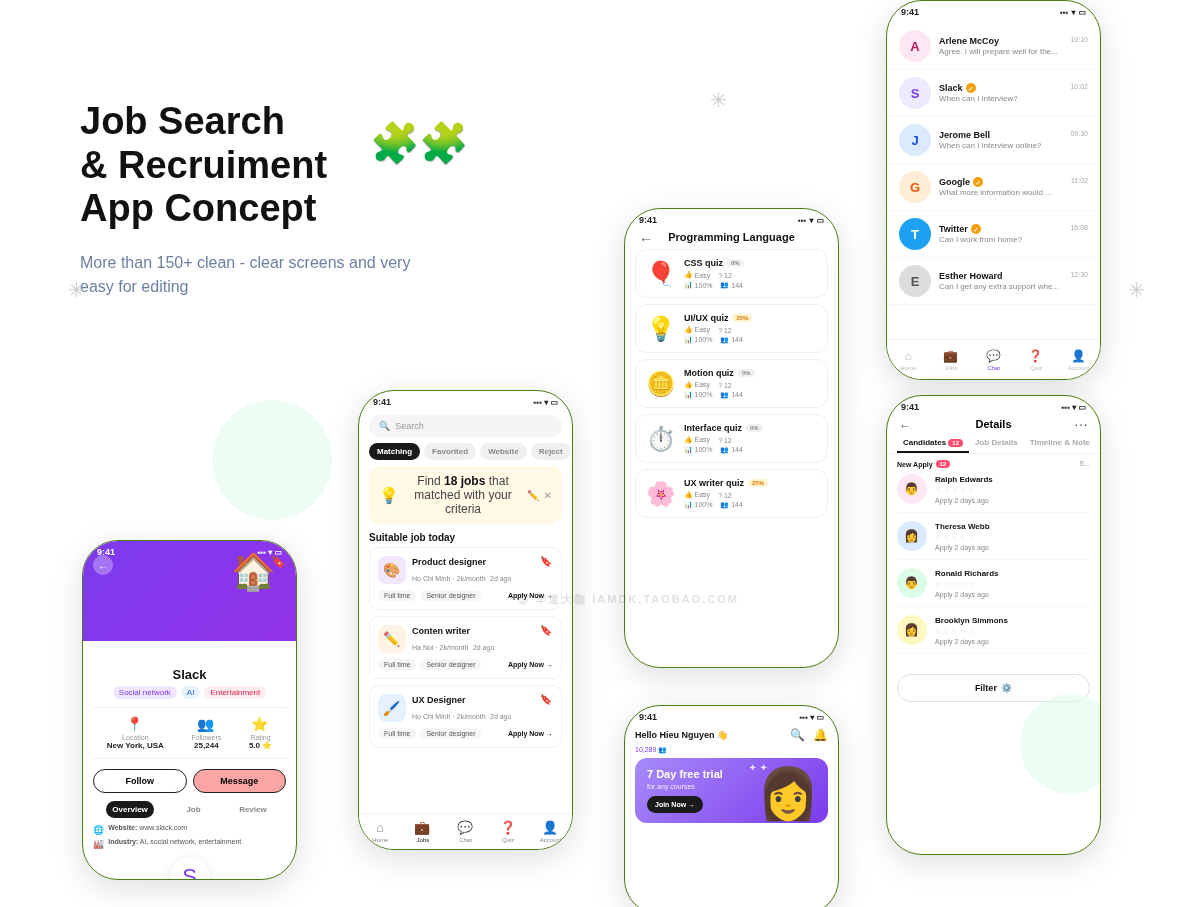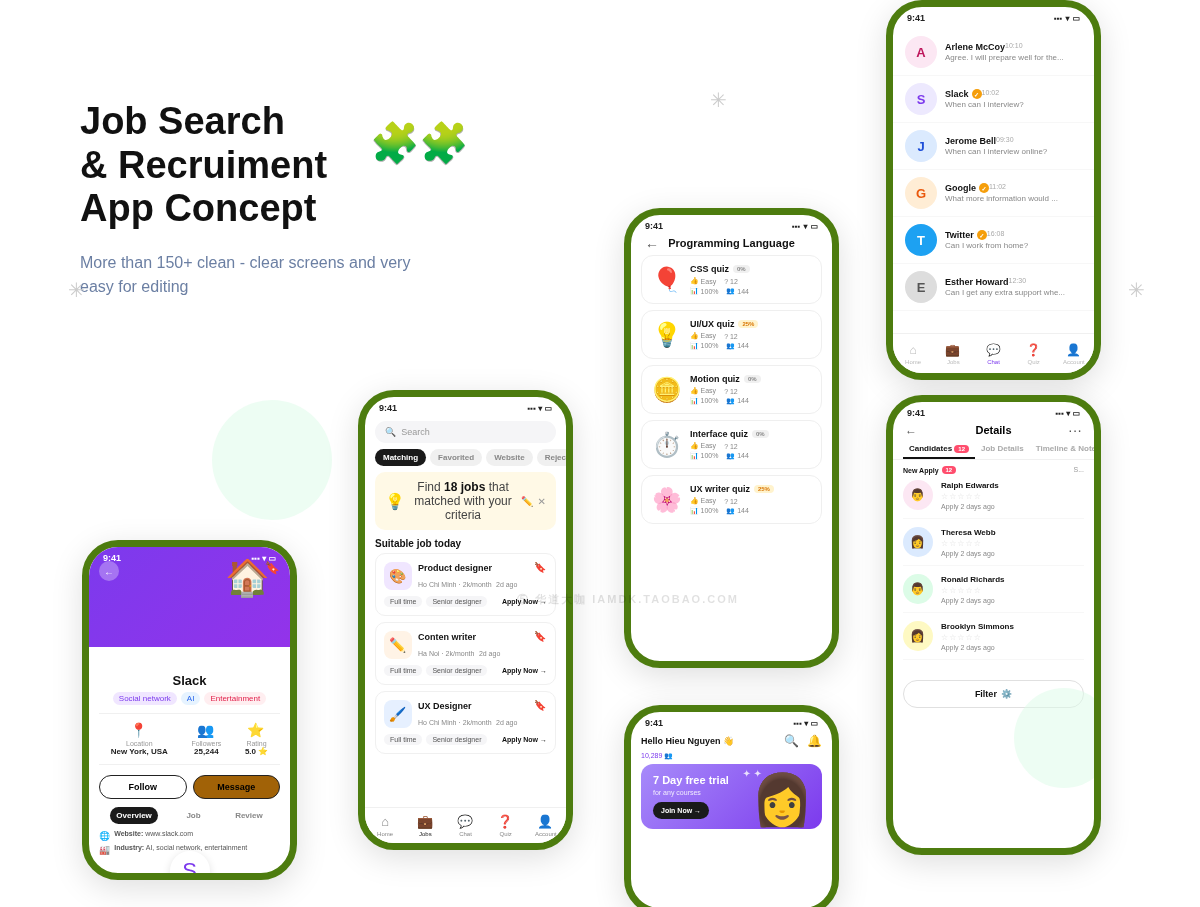--- a/index.html
+++ b/index.html
@@ -43,21 +43,21 @@
       position: absolute;
       color: #ccc;
       font-size: 20px;
     }
 
     
     .phone {
       position: absolute;
       background: #fff;
       border-radius: 36px;
-      border: 7px solid #4d7c0f;
+      border: 1px solid #4d7c0f;
       overflow: hidden;
       box-shadow: 0 8px 32px rgba(0,0,0,0.13);
     }
     .phone-status {
       display: flex;
       justify-content: space-between;
       align-items: center;
       padding: 6px 14px 2px;
       font-size: 9px;
       font-weight: 600;
@@ -159,21 +159,21 @@
       background: white;
       font-size: 9px;
       font-weight: 600;
       cursor: pointer;
     }
     .btn-message {
       flex: 1;
       padding: 6px 0;
       border: 1.5px solid #222;
       border-radius: 20px;
-      background: #a16207;
+      background: #fca5a5;
       font-size: 9px;
       font-weight: 600;
       cursor: pointer;
     }
     .company-tabs {
       display: flex;
       gap: 0;
       justify-content: space-around;
       margin-bottom: 6px;
     }
@@ -384,21 +384,21 @@
       display: flex;
       align-items: center;
       justify-content: center;
       font-size: 13px;
       font-weight: 700;
       color: white;
       background: #7c3aed;
       overflow: hidden;
     }
     .chat-content { flex: 1; min-width: 0; }
-    .chat-name-row { display: flex; justify-content: flex-start; margin-bottom: 1px; }
+    .chat-name-row { display: flex; justify-content: space-between; margin-bottom: 1px; }
     .chat-name { font-size: 9px; font-weight: 700; color: #111; display: flex; align-items: center; gap: 3px; }
     .chat-time { font-size: 7px; color: #aaa; }
     .chat-preview { font-size: 8px; color: #888; white-space: nowrap; overflow: hidden; text-overflow: ellipsis; max-width: 130px; }
     .verified-badge {
       width: 10px;
       height: 10px;
       border-radius: 50%;
       background: #f59e0b;
       display: inline-flex;
       align-items: center;

